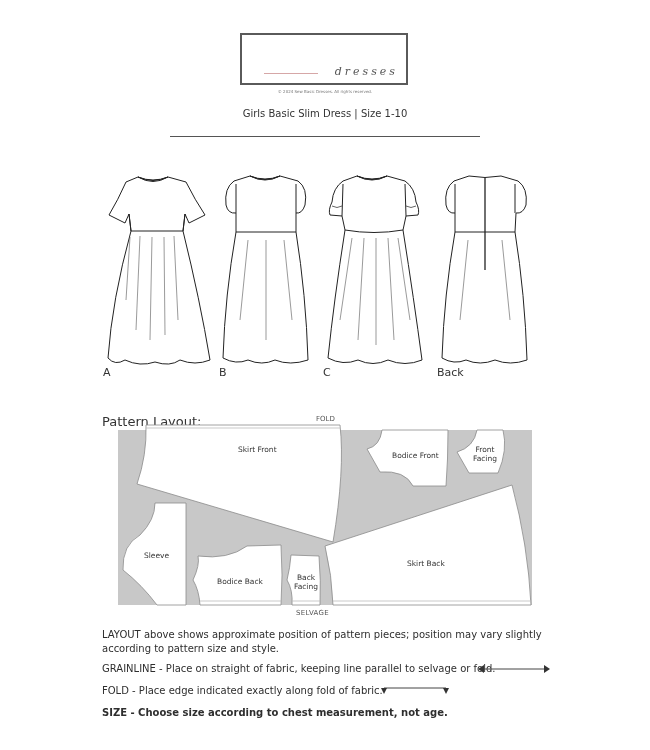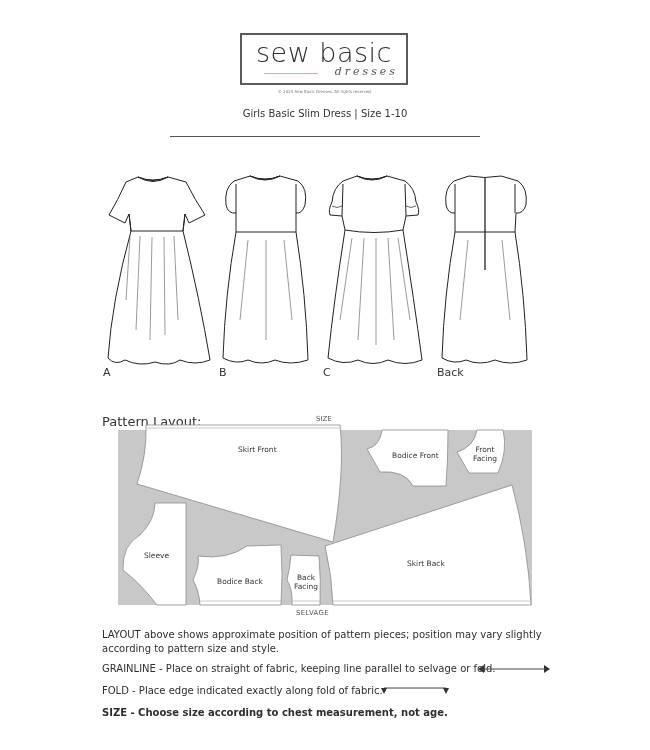--- a/index.html
+++ b/index.html
@@ -18,21 +18,20 @@
   .selvage-label { position: absolute; left: 296px; top: 609px; font-size: 7px; color: #555; letter-spacing: 0.3px; }
   .layout-svg { position: absolute; left: 0; top: 0; }
   .piece-label { position: absolute; font-size: 7.5px; color: #333; text-align: center; line-height: 9px; }
   .note { position: absolute; left: 102px; font-size: 10px; color: #2e2e2e; line-height: 14px; width: 470px; }
   .inline-svg { position: absolute; }
 </style>
 </head>
 <body>
 
 <div class="logo-box">
-  <div class="logo-main">sew basic</div>
   <div class="logo-line"></div>
   <div class="logo-sub">dresses</div>
 </div>
 <div class="copyright">© 2024 Sew Basic Dresses. All rights reserved.</div>
 
 <div class="title">Girls Basic Slim Dress | Size 1-10</div>
 <div class="title-rule"></div>
 
 <svg class="dresses" width="650" height="390" viewBox="0 0 650 390">
   <g fill="#fff" stroke="#222" stroke-width="1" stroke-linejoin="round">
@@ -73,21 +72,21 @@
       <path d="M468,240 L460,320 M502,240 L510,320" stroke="#555" stroke-width="0.6"></path>
     </g>
   </g>
 </svg>
 <div class="dress-label" style="left:103px; top:366px;">A</div>
 <div class="dress-label" style="left:219px; top:366px;">B</div>
 <div class="dress-label" style="left:323px; top:366px;">C</div>
 <div class="dress-label" style="left:437px; top:366px;">Back</div>
 
 <div class="section-title">Pattern Layout:</div>
-<div class="fold-label">SIZE</div>
+<div class="fold-label">FOLD</div>
 
 <svg class="layout-svg" width="650" height="620" viewBox="0 0 650 620">
 
   <rect x="118" y="430" width="414" height="175" fill="#c8c8c8"></rect>
   <g fill="#fff" stroke="#8a8a8a" stroke-width="0.8" stroke-linejoin="round">
 
     <path d="M146,425 L340,425 Q345,470 333,542 L137,484 Q147,455 146,425 Z"></path>
     <line x1="146" y1="428" x2="340" y2="428" stroke="#bbb"></line>
 
     <path d="M382,430 L448,430 Q448,460 446,486 L413,486 Q405,470 380,472 L367,449 Q380,446 382,430 Z"></path>

